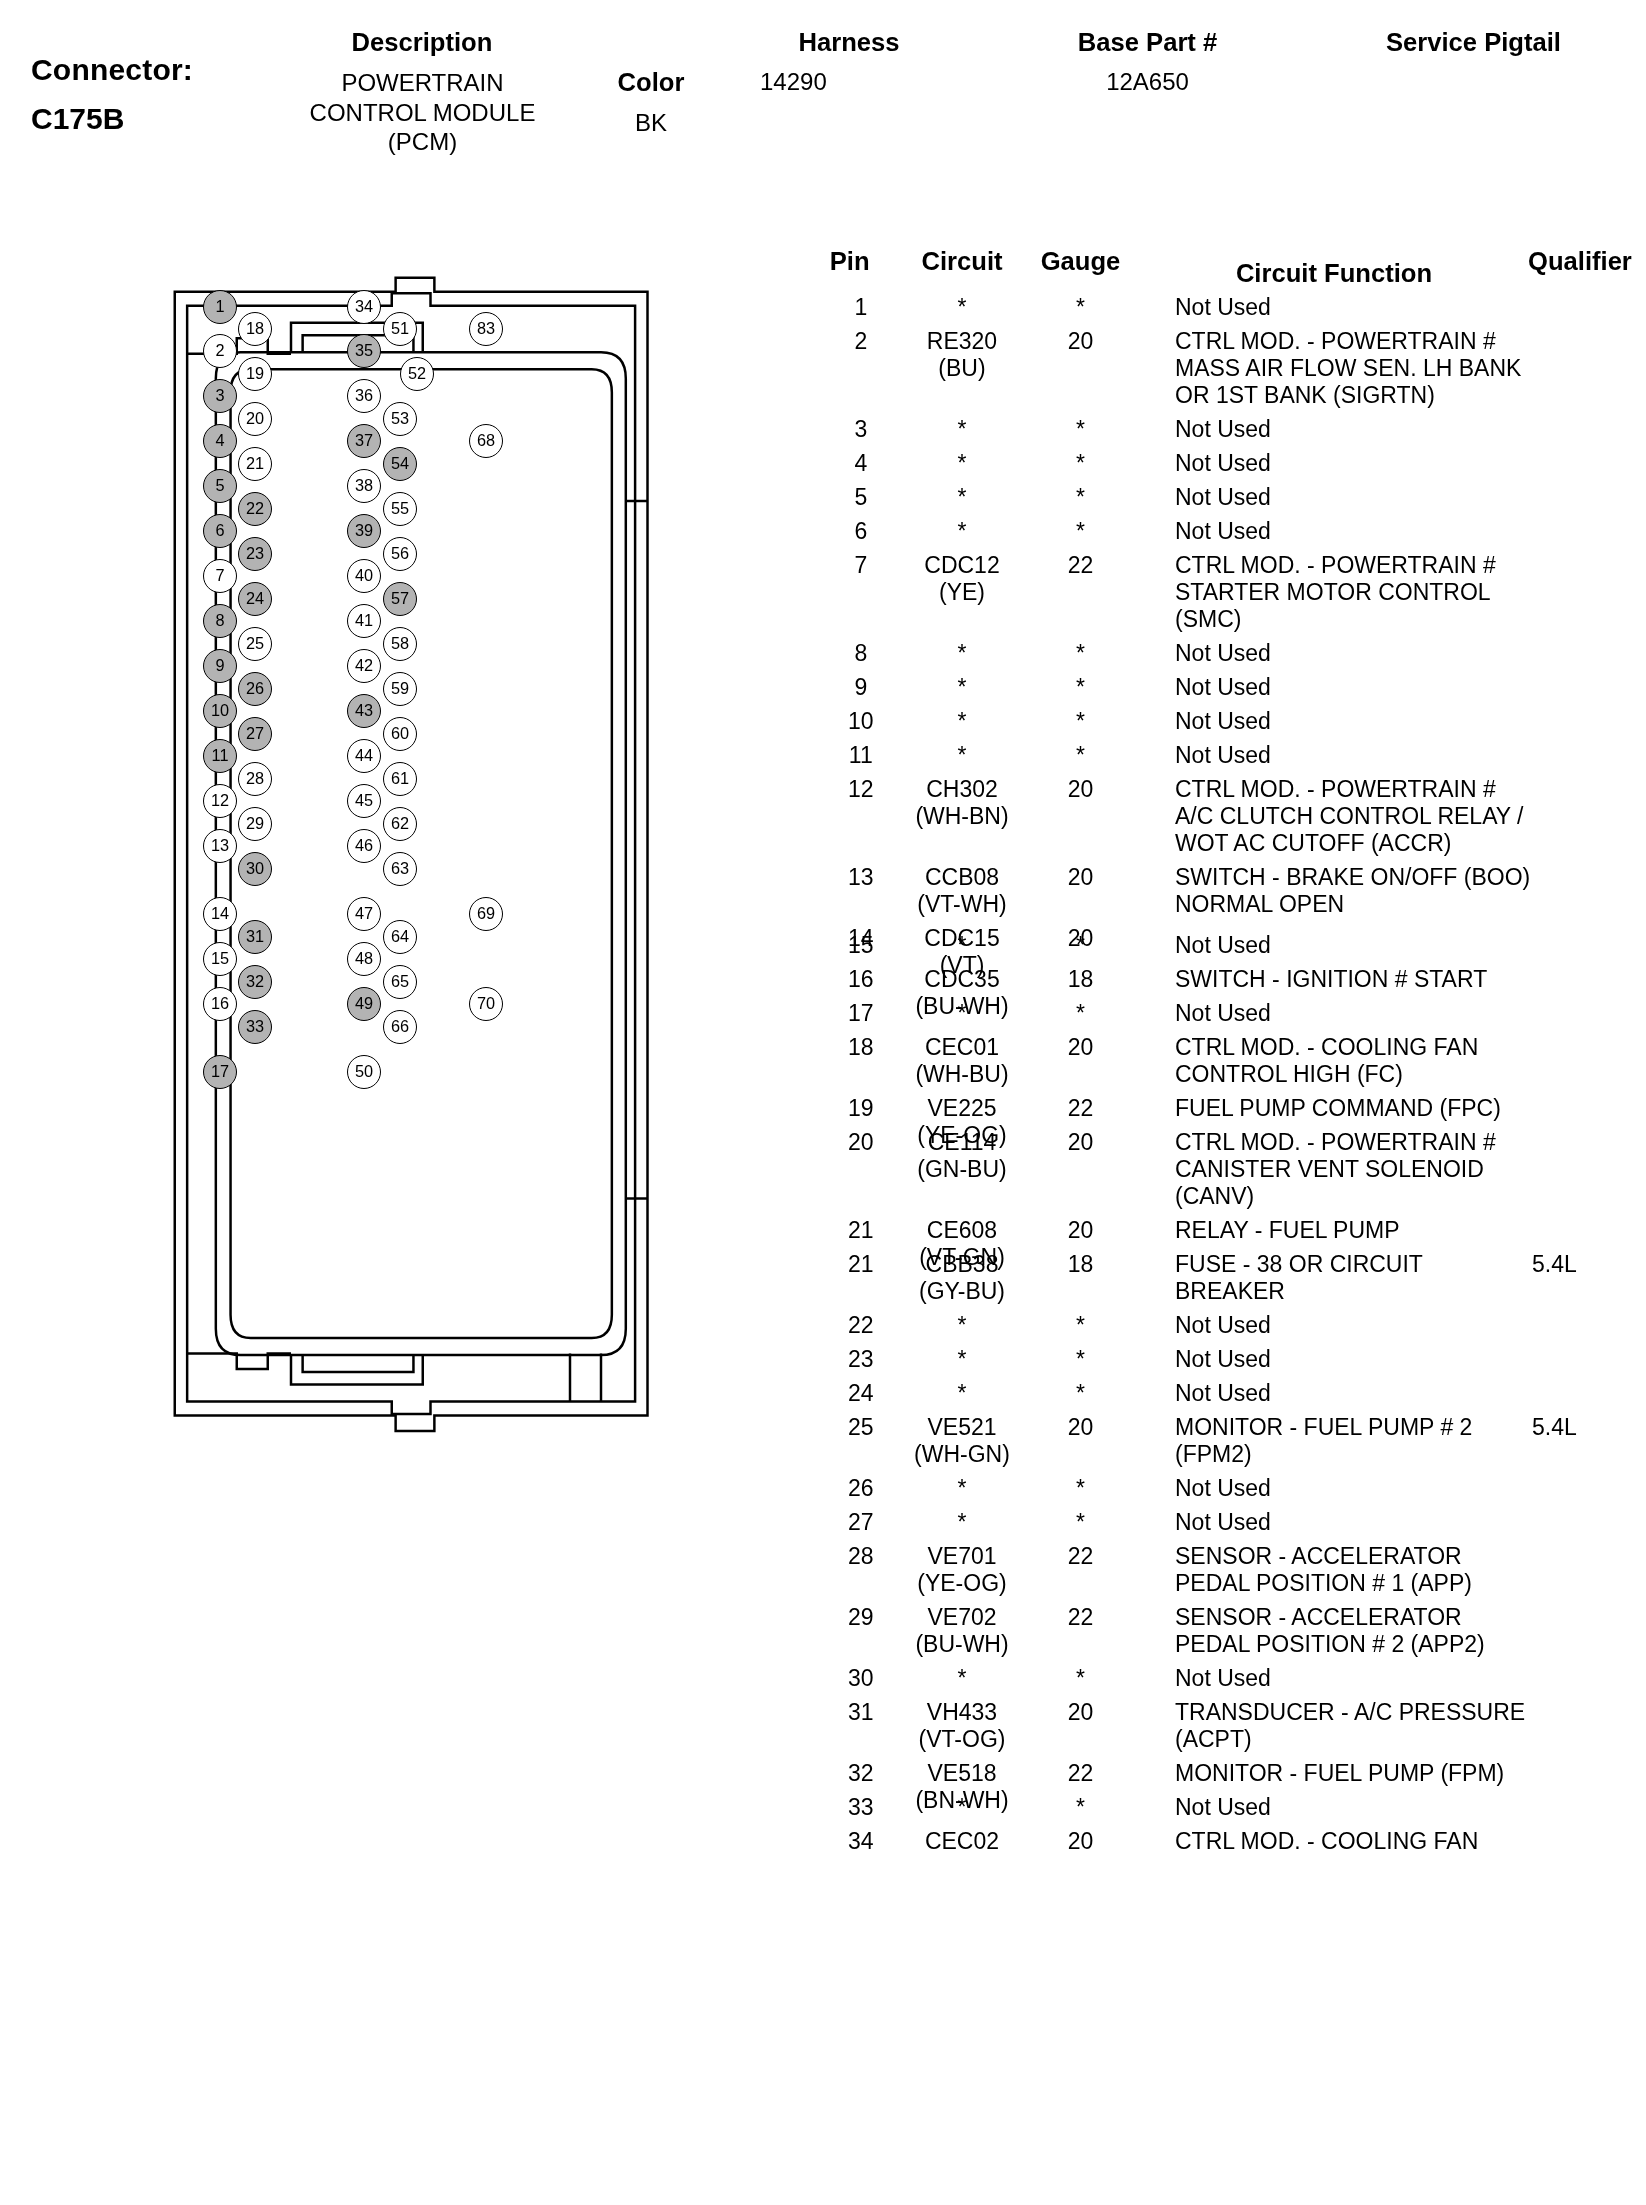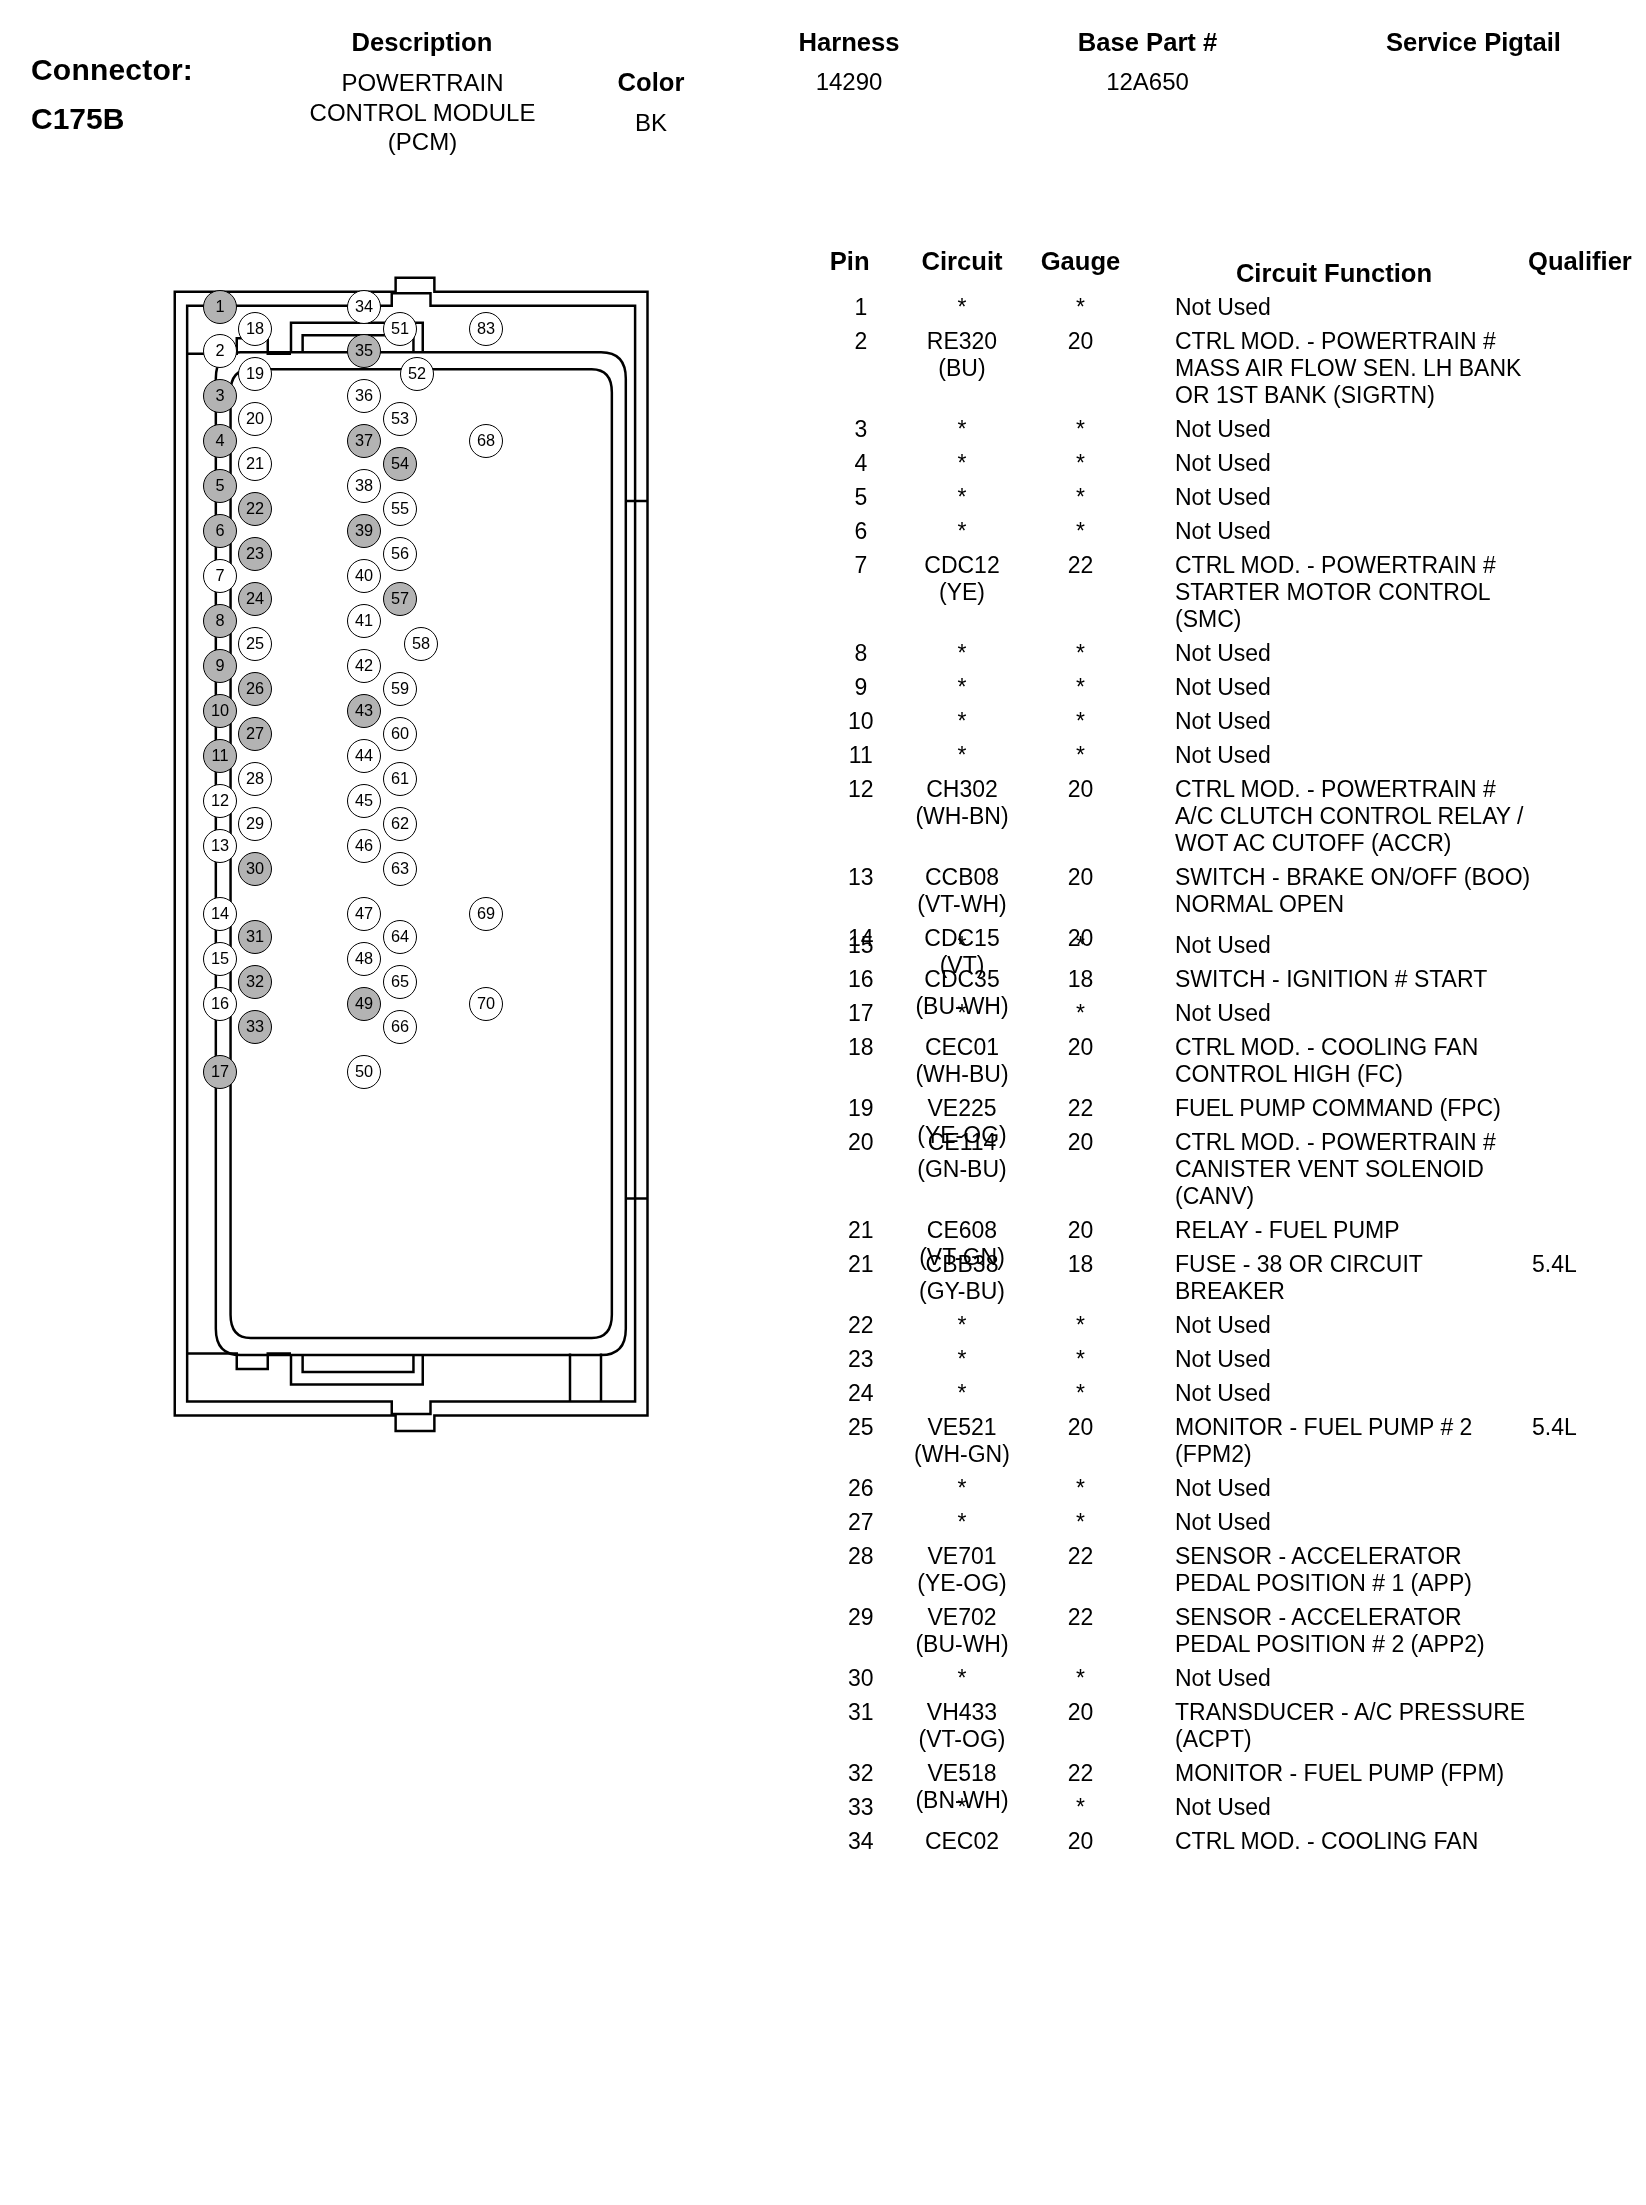--- a/index.html
+++ b/index.html
@@ -87,21 +87,20 @@
     width: 178px;
     text-align: center;
     font-size: 25.6px;
     font-weight: bold;
   }
   .hdr-harness-value {
     position: absolute;
     left: 760px;
     top: 68px;
     width: 178px;
-    text-align: center;
     font-size: 24px;
   }
   .hdr-base-title {
     position: absolute;
     left: 1039px;
     top: 28px;
     width: 217px;
     text-align: center;
     font-size: 25.6px;
     font-weight: bold;
@@ -320,21 +319,21 @@
         <div class="pin" style="left: 216px; top: 134px;">53</div>
         <div class="pin filled" style="left: 180px; top: 156px;">37</div>
         <div class="pin filled" style="left: 216px; top: 179px;">54</div>
         <div class="pin" style="left: 180px; top: 201px;">38</div>
         <div class="pin" style="left: 216px; top: 224px;">55</div>
         <div class="pin filled" style="left: 180px; top: 246px;">39</div>
         <div class="pin" style="left: 216px; top: 269px;">56</div>
         <div class="pin" style="left: 180px; top: 291px;">40</div>
         <div class="pin filled" style="left: 216px; top: 314px;">57</div>
         <div class="pin" style="left: 180px; top: 336px;">41</div>
-        <div class="pin" style="left: 216px; top: 359px; margin-left: 21px;">58</div>
+        <div class="pin" style="left: 216px; top: 359px;">58</div>
         <div class="pin" style="left: 180px; top: 381px;">42</div>
         <div class="pin" style="left: 216px; top: 404px;">59</div>
         <div class="pin filled" style="left: 180px; top: 426px;">43</div>
         <div class="pin" style="left: 216px; top: 449px;">60</div>
         <div class="pin" style="left: 180px; top: 471px;">44</div>
         <div class="pin" style="left: 216px; top: 494px;">61</div>
         <div class="pin" style="left: 180px; top: 516px;">45</div>
         <div class="pin" style="left: 216px; top: 539px;">62</div>
         <div class="pin" style="left: 180px; top: 561px;">46</div>
         <div class="pin" style="left: 216px; top: 584px;">63</div>

